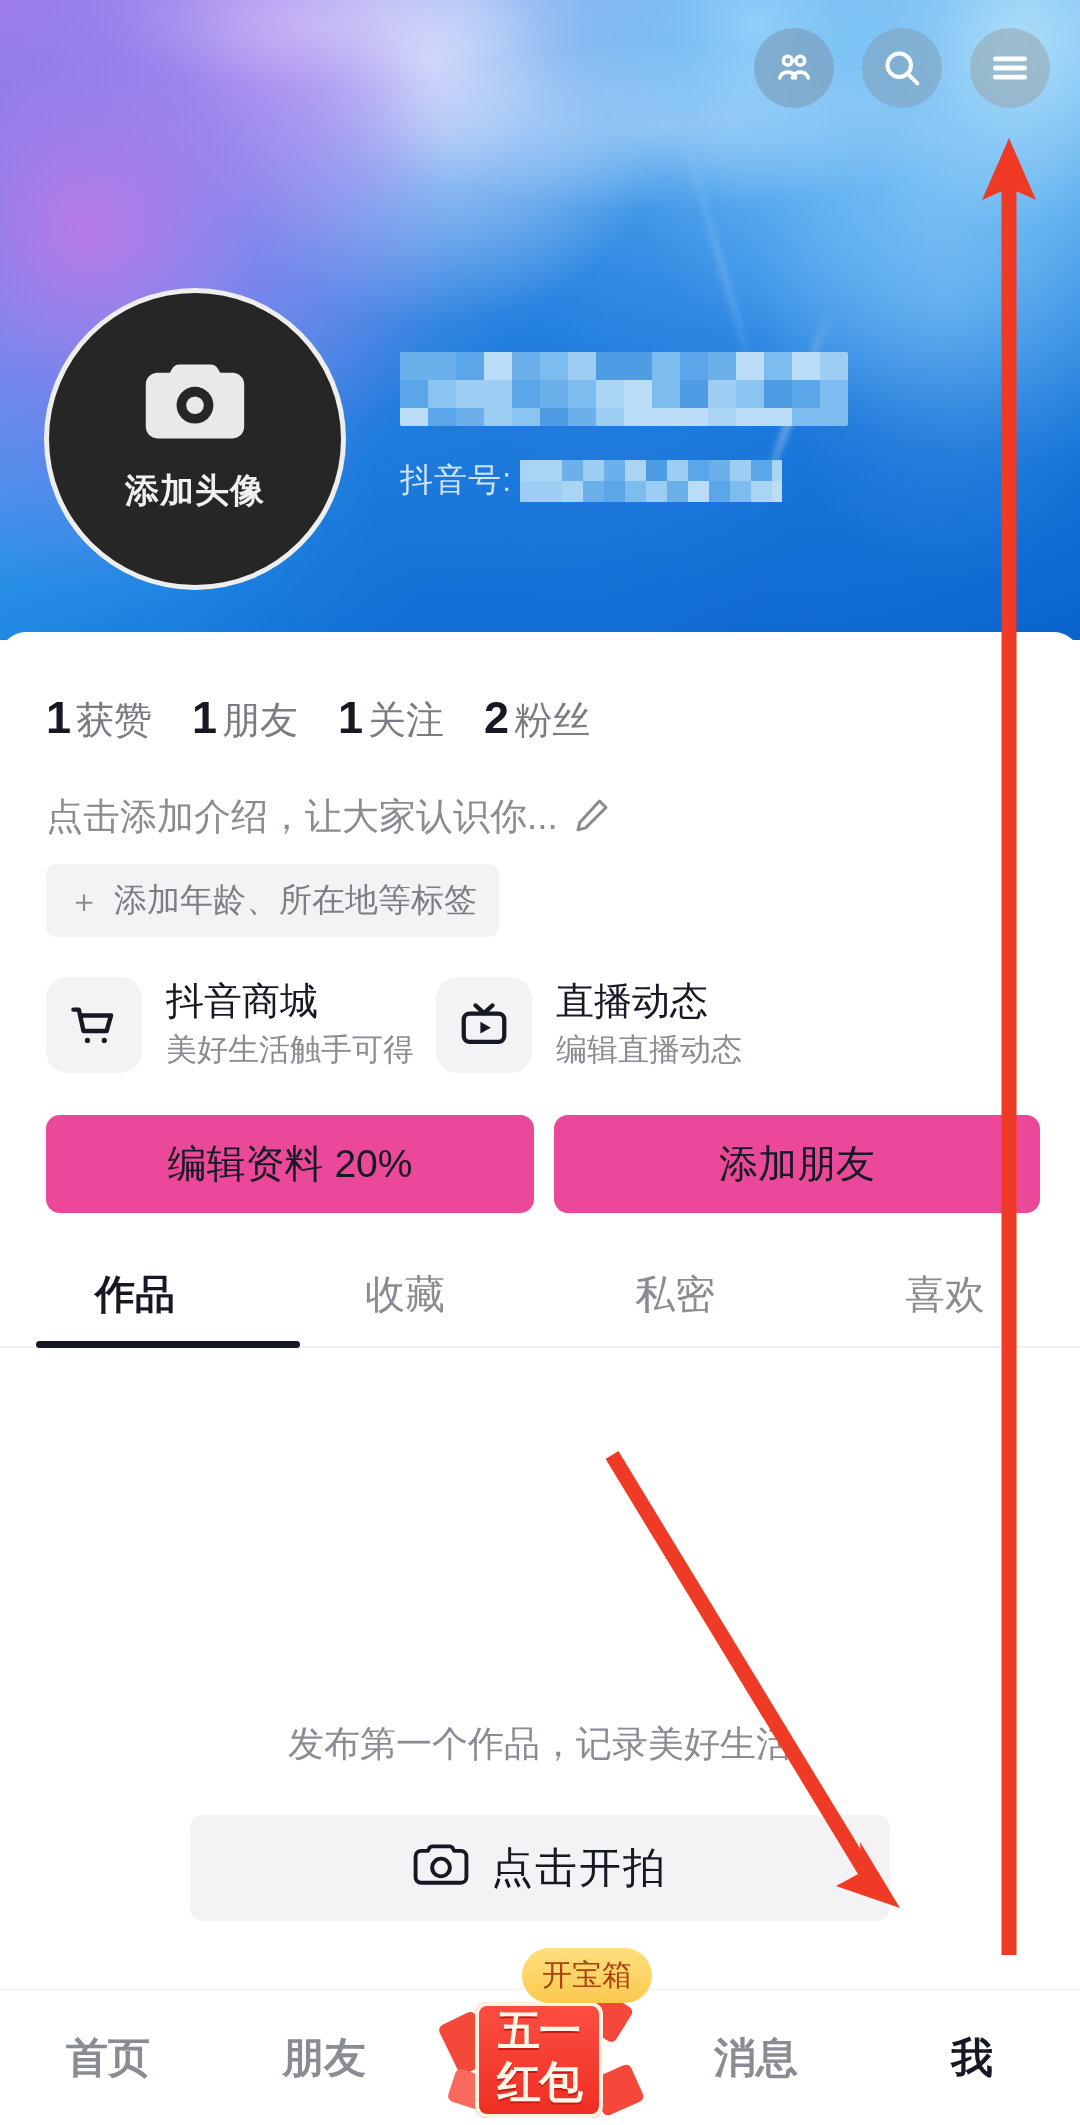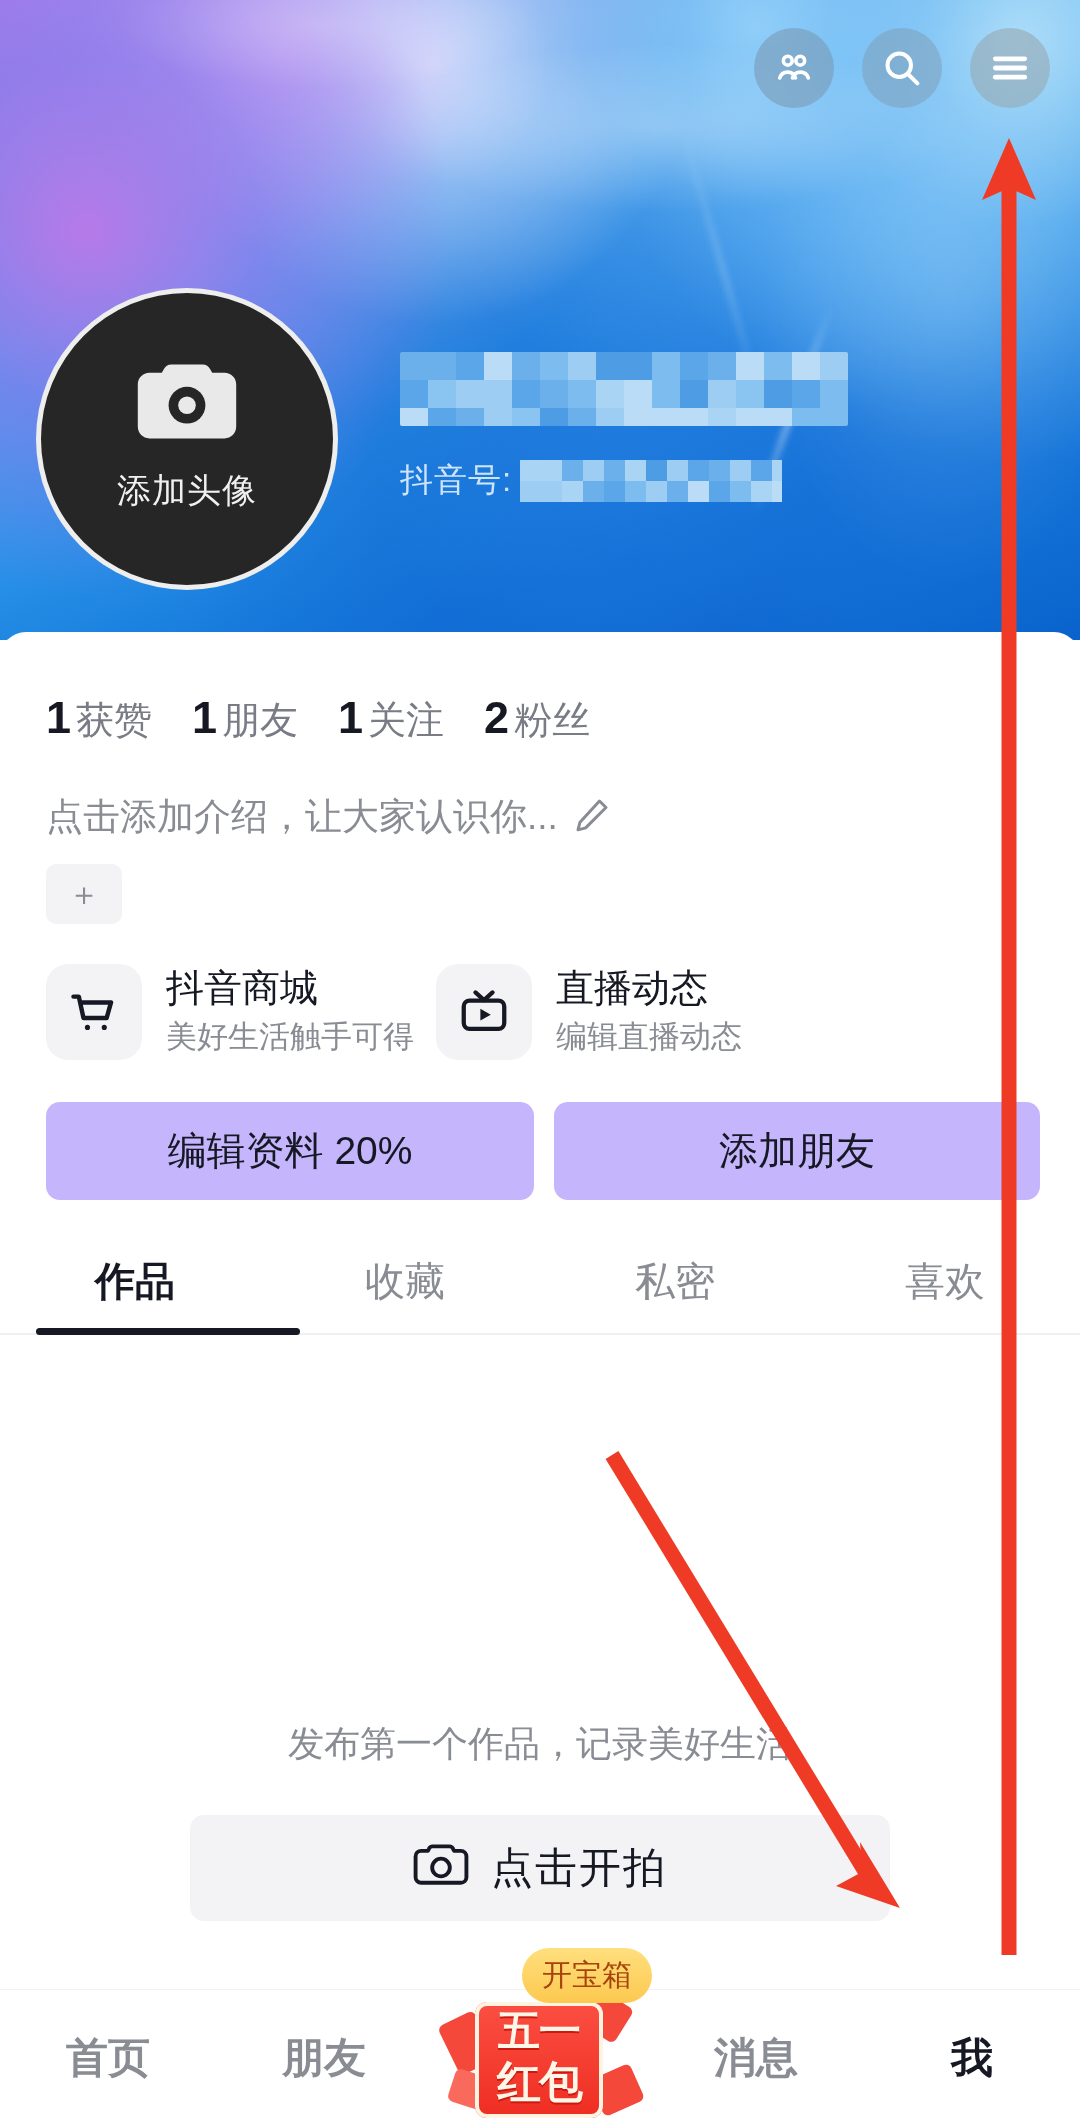--- a/index.html
+++ b/index.html
@@ -45,21 +45,21 @@
     width:80px;height:80px;border-radius:50%;
     background:rgba(120,150,175,.55);
     display:flex;align-items:center;justify-content:center;
     backdrop-filter:blur(4px);
   }
   .circ-btn.c2{background:rgba(125,155,180,.5);}
   .circ-btn.c3{background:rgba(150,170,180,.62);}
   .circ-btn svg{display:block;}
 
   
-  .avatar-wrap{position:absolute;left:36px;top:288px;width:302px;height:302px;}
+  .avatar-wrap{position:absolute;left:44px;top:288px;width:302px;height:302px;font-weight:bold;}
   .avatar{
     width:302px;height:302px;border-radius:50%;
     background:#262626;border:5px solid rgba(255,255,255,.92);
     box-sizing:border-box;display:flex;flex-direction:column;
     align-items:center;justify-content:center;
   }
   .avatar .cam{margin-top:-6px;}
   .avatar .cam-label{
     color:#f0f0f0;font-size:34px;margin-top:14px;letter-spacing:1px;
   }
@@ -108,21 +108,21 @@
     width:96px;height:96px;border-radius:22px;background:#f3f3f5;
     display:flex;align-items:center;justify-content:center;flex:none;
   }
   .card-txt .t1{font-size:38px;color:#161823;line-height:1.18;}
   .card-txt .t2{font-size:31px;color:#8a8c94;margin-top:6px;white-space:nowrap;}
   .card.partial{opacity:1;}
 
   
   .actions{display:flex;padding:42px 0 0 46px;gap:20px;}
   .act-btn{
-    background:#c4b5fd;border-radius:14px;height:98px;
+    background:#ec4899;border-radius:14px;height:98px;
     display:flex;align-items:center;justify-content:center;
     font-size:39px;color:#161823;
   }
   .act-btn.a1{width:488px;}
   .act-btn.a2{width:486px;}
 
   
   .tabs{display:flex;margin-top:54px;padding-left:0;position:relative;}
   .tab{flex:none;text-align:center;font-size:40px;color:#8a8c94;padding-bottom:26px;}
   .tab.active{color:#161823;font-weight:bold;}
@@ -343,20 +343,21 @@
       <span class="pen">
         <svg width="40" height="40" viewBox="0 0 24 24" fill="none" stroke="#8a8c94" stroke-width="1.8" stroke-linecap="round" stroke-linejoin="round">
           <path d="M16.5 3.6l3.9 3.9L8.2 19.7 3.6 20.9l1.2-4.6z"></path>
         </svg>
       </span>
     </div>
 
     <div class="tagrow">
       <div class="tag-chip">
         <span class="plus">＋</span>
+        <span class="tlbl">添加年龄、所在地等标签</span>
       </div>
     </div>
 
     <div class="cards">
       <div class="card partial">
         <div class="card-ico">
           <svg width="56" height="56" viewBox="0 0 24 24" fill="none" stroke="#161823" stroke-width="1.9" stroke-linecap="round" stroke-linejoin="round">
             <path d="M3.2 5.4h2.3l2 9.2h9.9l1.9-6.7H6.2"></path>
             <circle cx="9.2" cy="18.6" r="1.1" fill="#161823" stroke="none"></circle>
             <circle cx="16.4" cy="18.6" r="1.1" fill="#161823" stroke="none"></circle>

